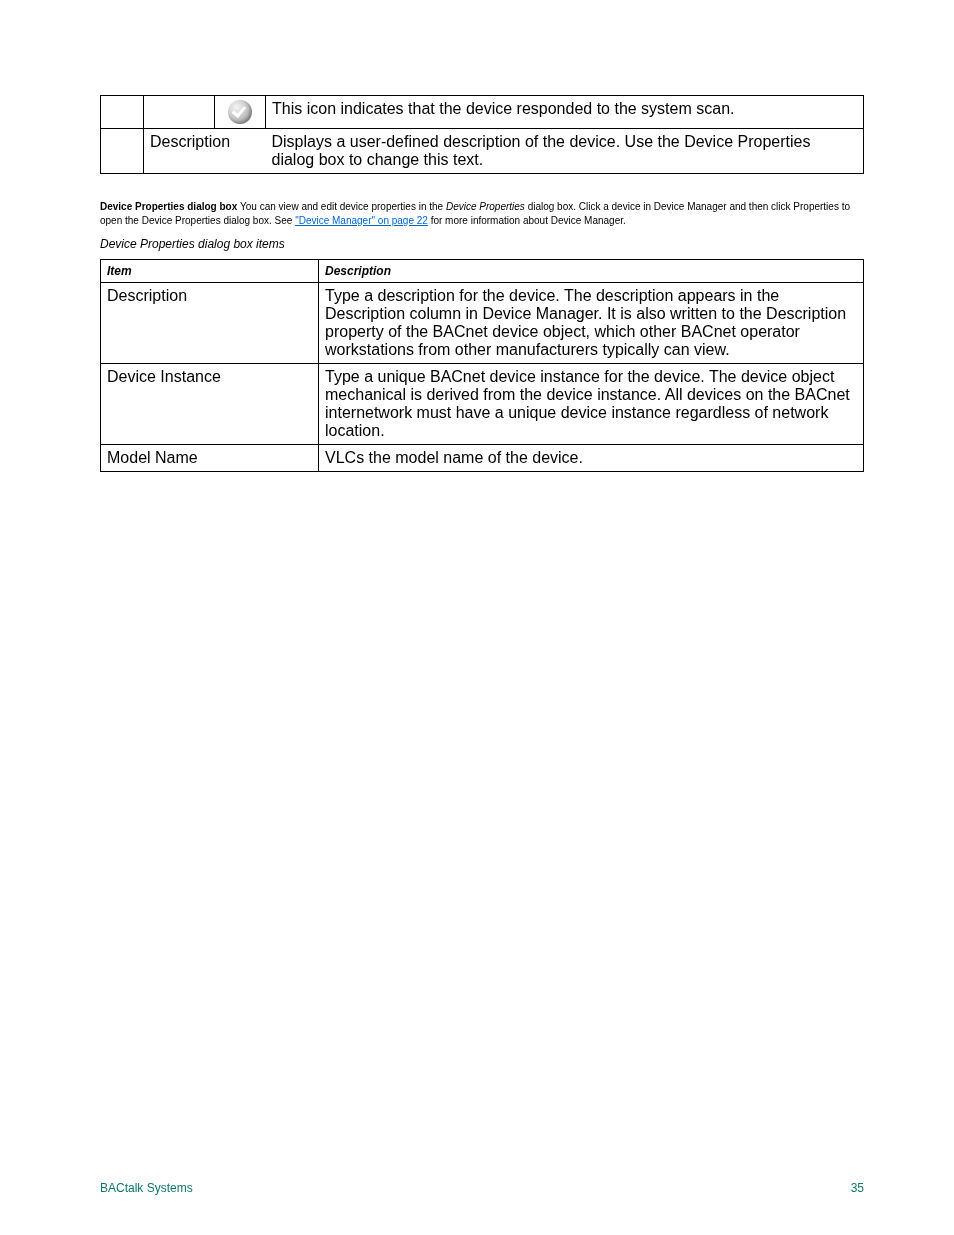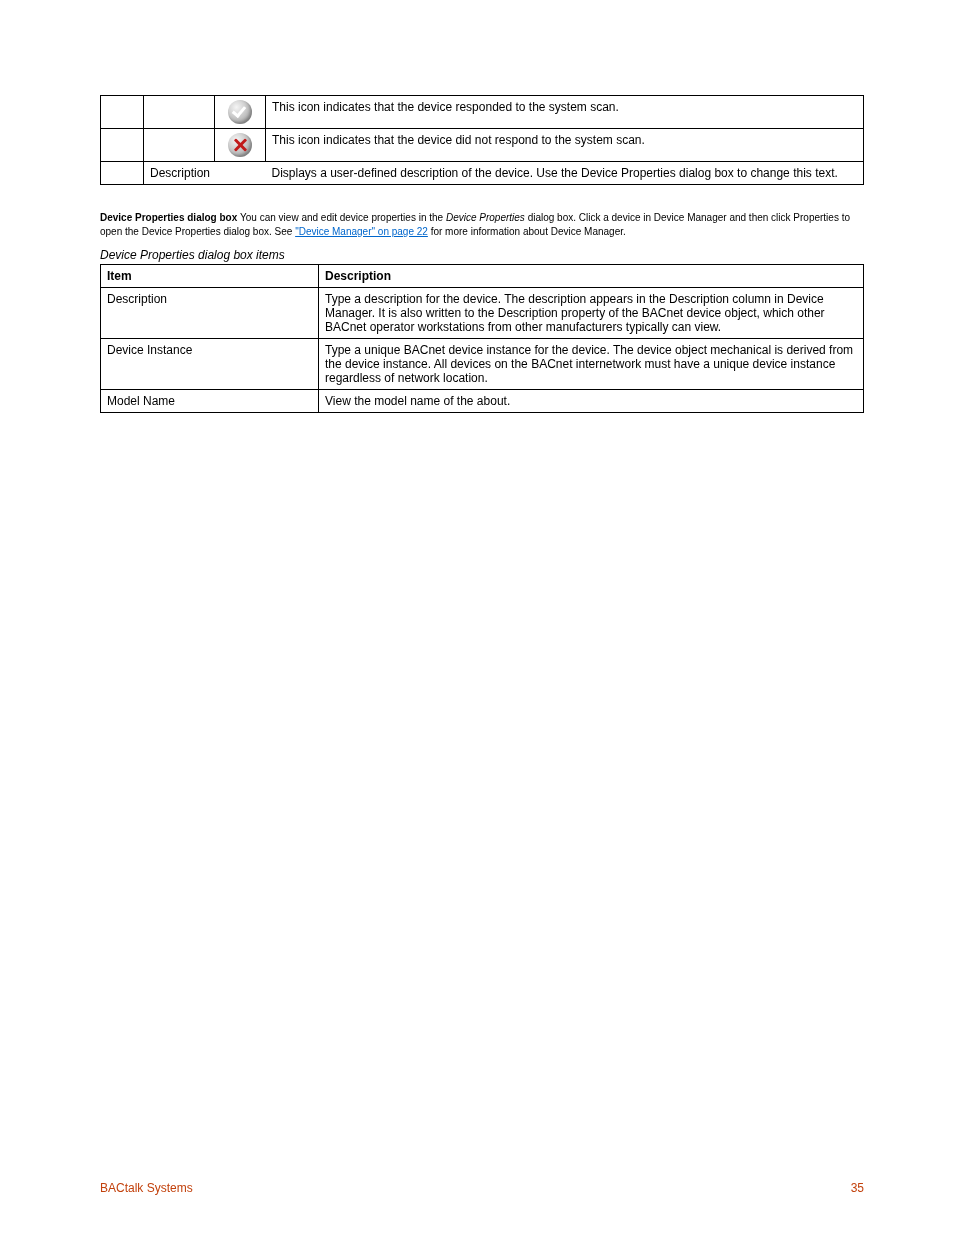--- a/index.html
+++ b/index.html
@@ -1,62 +1,56 @@
 <!DOCTYPE html>
 <html><head>
 <meta charset="utf-8">
 <style>
   html,body{margin:0;padding:0;background:#fff;color:#000;font-family:Arial,Helvetica,sans-serif;}
   .page{width:954px;height:1235px;position:relative;box-sizing:border-box;padding:40px 90px 40px 100px;}
-  .footer{position:absolute;bottom:40px;left:100px;right:90px;display:flex;justify-content:space-between;font-size:12px;color:#c2410c;}
+  .footer{position:absolute;bottom:40px;left:100px;right:90px;display:flex;justify-content:space-between;font-size:12px;color:#0f766e;}
   table{border-collapse:collapse;width:100%;}
-  td,th{border:1px solid #000;padding:4px 6px;vertical-align:top;font-size:12px;text-align:left;}
+  td,th{border:1px solid #000;padding:4px 6px;vertical-align:top;font-size:16px;text-align:left;}
 
   
   .tbl1{margin-top:55px;}
   .tbl1 .narrow1{width:30px;}
   .tbl1 .narrow2{width:58px;}
   .tbl1 .iconcol{width:38px;text-align:center;}
   .tbl1 .lastrow td.wide{border-left:none;}
   .tbl1 .lastrow td.first{border-right:none;}
   .icon{display:inline-block;width:24px;height:24px;border-radius:50%;background:radial-gradient(circle at 35% 30%,#f5f5f5,#bfbfbf 55%,#8a8a8a);position:relative;vertical-align:middle;box-shadow:inset -2px -2px 3px rgba(0,0,0,.25);}
   .icon-check::after{content:"";position:absolute;left:7px;top:4px;width:5px;height:10px;border:solid #fff;border-width:0 3px 3px 0;transform:rotate(40deg);}
   .icon-refresh{background:radial-gradient(circle at 35% 30%,#9ed8d8,#2b7f85 55%,#0e4a4f);}
   .icon-refresh::after{content:"";position:absolute;left:4px;top:4px;width:12px;height:12px;border:3px solid #e8f6f6;border-left-color:transparent;border-radius:50%;transform:rotate(40deg);}
   .icon-x::before,.icon-x::after{content:"";position:absolute;left:11px;top:4px;width:3px;height:16px;background:#c11a1a;border-radius:1px;}
   .icon-x::before{transform:rotate(45deg);}
   .icon-x::after{transform:rotate(-45deg);}
 
   
   .para{font-size:10px;line-height:1.35;margin:26px 0 6px 0;}
   .term{font-style:italic;}
   .lnk{color:#0066cc;text-decoration:underline;}
-  .tblcap{font-size:12px;font-style:italic;margin:10px 0 2px 0;}
+  .tblcap{font-size:12px;font-style:italic;margin:10px 0 8px 0;}
 
   
-  .tbl2 th{background:#fff;font-weight:bold;font-size:12px;}
+  .tbl2 th{background:#fff;font-weight:bold;font-size:12px;font-style:italic;}
   .tbl2 .col1{width:205px;}
 </style>
 </head>
 <body>
 <div class="page">
 
 <table class="tbl1">
   <tbody>
         <tr>
     <td class="narrow1"></td>
     <td class="narrow2"></td>
     <td class="iconcol"><span class="icon icon-check"></span></td>
     <td>This icon indicates that the device responded to the system scan.</td>
-  </tr>
-  <tr>
-    <td class="narrow1"></td>
-    <td class="narrow2"></td>
-    <td class="iconcol"><span class="icon icon-x"></span></td>
-    <td>This icon indicates that the device did not respond to the system scan.</td>
   </tr>
   <tr class="lastrow">
     <td class="narrow1"></td>
     <td class="first" colspan="2">Description</td>
     <td class="wide">Displays a user-defined description of the device. Use the Device Properties dialog box to change this text.</td>
   </tr>
 </tbody>
     </table>
 
 <p class="para">
@@ -79,21 +73,21 @@
   <tr>
     <td>Description</td>
     <td>Type a description for the device. The description appears in the Description column in Device Manager. It is also written to the Description property of the BACnet device object, which other BACnet operator workstations from other manufacturers typically can view.</td>
   </tr>
   <tr>
     <td>Device Instance</td>
     <td>Type a unique BACnet device instance for the device. The device object mechanical is derived from the device instance. All devices on the BACnet internetwork must have a unique device instance regardless of network location.</td>
   </tr>
   <tr>
     <td>Model Name</td>
-    <td>View the model name of the about.</td>
+    <td>VLCs the model name of the device.</td>
   </tr>
 </tbody>
     </table>
 
 <div class="footer">
   <span>BACtalk Systems</span>
   <span>35</span>
 </div>
 
 </div>

